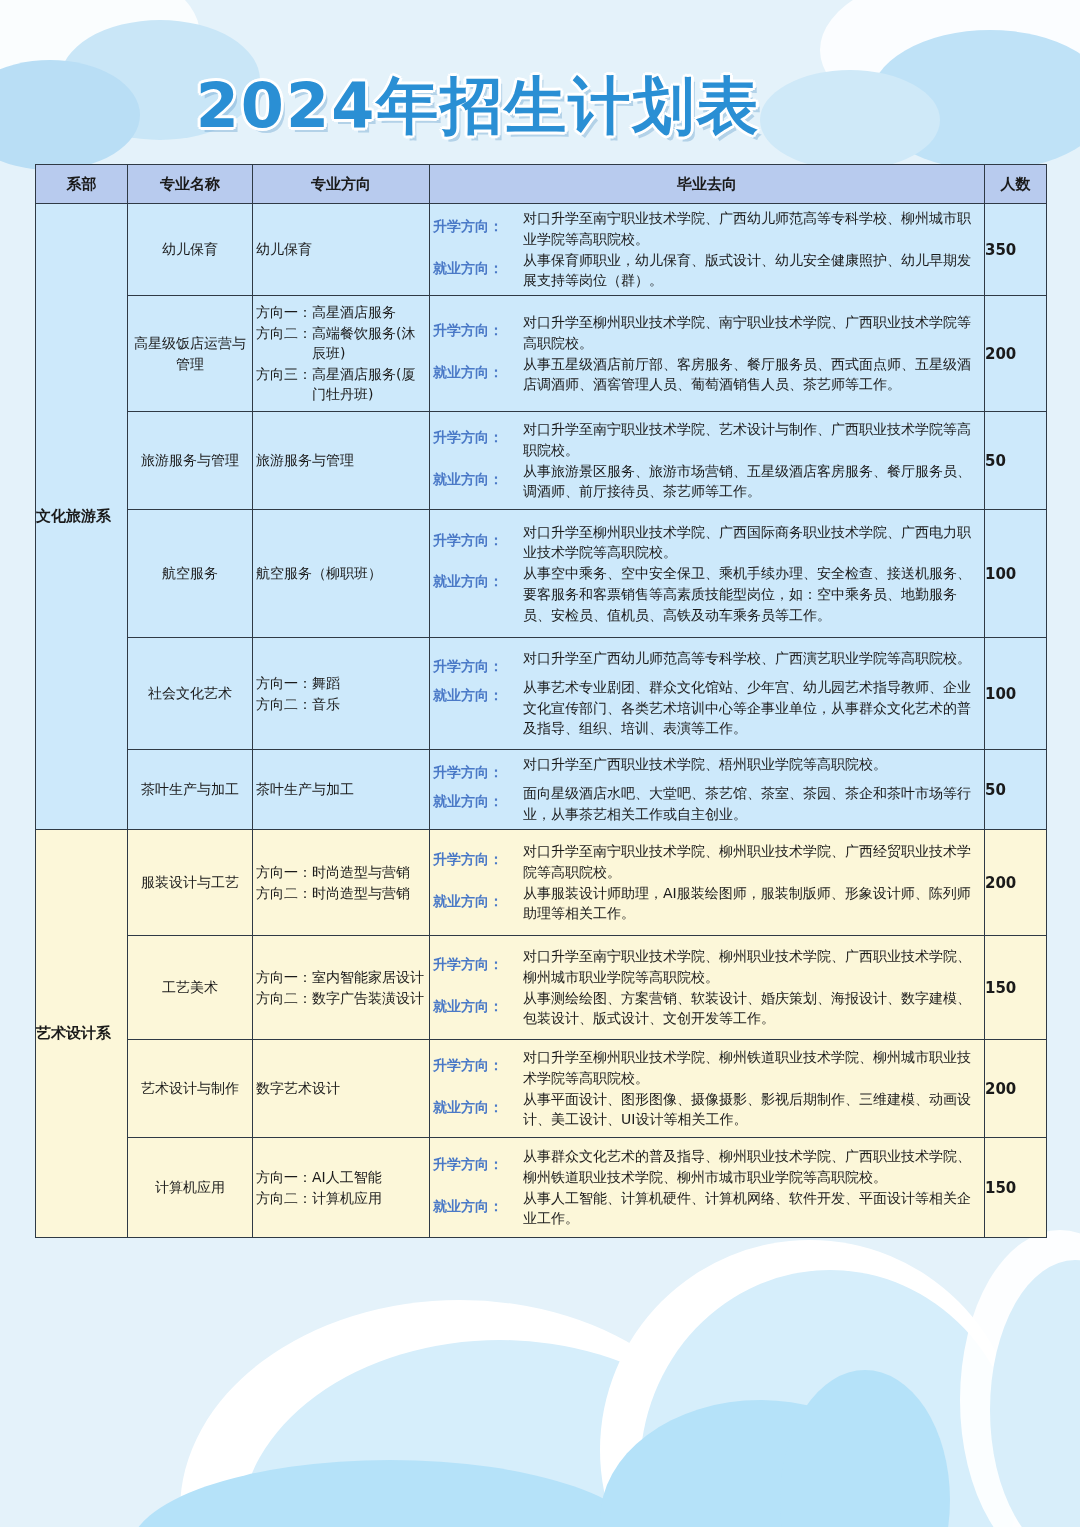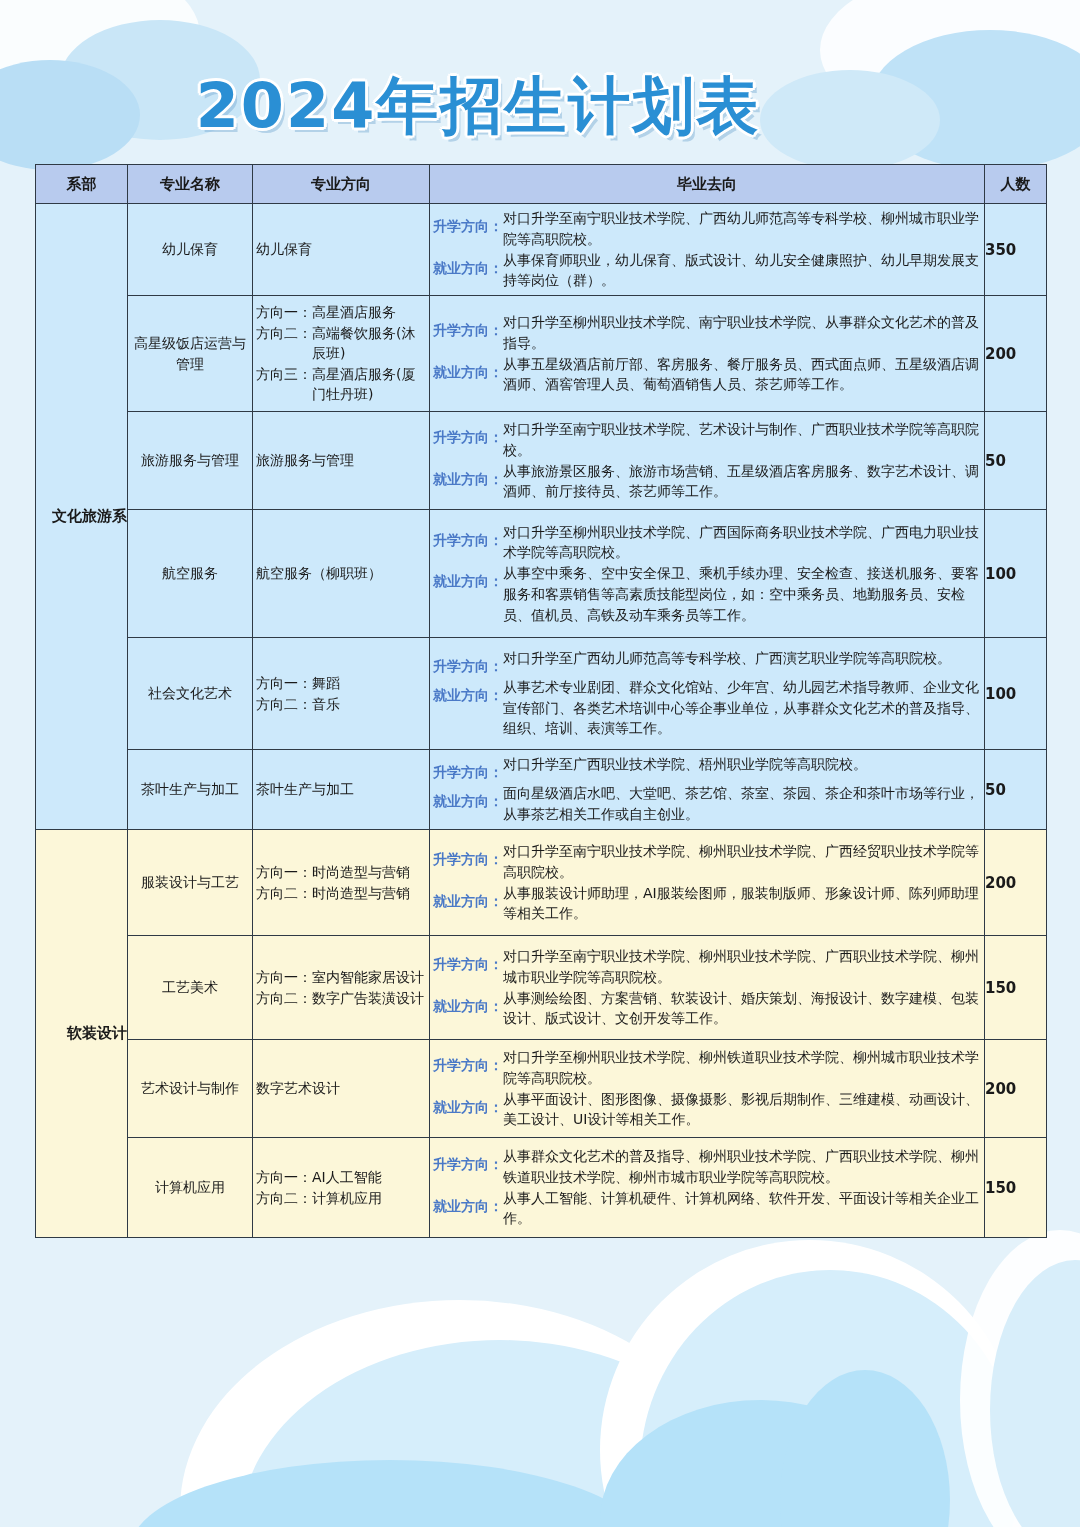--- a/index.html
+++ b/index.html
@@ -46,29 +46,29 @@
     background: #b8cbee;
     height: 39px;
     font-weight: bold;
     font-size: 15px;
     text-align: center;
     color: #1a1a1a;
   }
   .grp-blue td { background: #cde9fb; }
   .grp-yellow td { background: #fcf7d9; }
   td.dept {
-    text-align: right; font-weight: bold; font-size: 15px;
+    text-align: left; font-weight: bold; font-size: 15px;
   }
   td.major { text-align: center; padding: 0 6px; line-height: 21px; }
   td.dir { padding: 0 3px; line-height: 20.5px; }
   td.dest { padding: 4px 4px 4px 3px; line-height: 20.8px; }
   td.count { font-weight: bold; font-size: 15px; }
   .line { display: flex; }
   .tag { color: #4a79c7; font-weight: bold; white-space: nowrap; flex: 0 0 auto; margin-top: 8px; }
-  .txt { flex: 1 1 auto; }
+  .txt { flex: 1 1 auto; margin-left: 20px; }
   .dir-line { display: flex; }
   .dir-key { white-space: nowrap; flex: 0 0 auto; }
   .dir-val { flex: 1 1 auto; }
 </style>
 </head>
 <body>
 
 <div class="bg-layer">
 
   <div class="cloud" style="left:-60px;top:-40px;width:260px;height:150px;background:#ffffff;opacity:0.8;"></div>
@@ -143,21 +143,21 @@
             <span class="dir-val">高端餐饮服务(沐辰班)</span>
           </div>
           <div class="dir-line">
             <span class="dir-key">方向三：</span>
             <span class="dir-val">高星酒店服务(厦门牡丹班)</span>
           </div>
         </td>
         <td class="dest">
           <div class="line">
             <span class="tag">升学方向：</span>
-            <span class="txt">对口升学至柳州职业技术学院、南宁职业技术学院、从事群众文化艺术的普及指导。</span>
+            <span class="txt">对口升学至柳州职业技术学院、南宁职业技术学院、广西职业技术学院等高职院校。</span>
           </div>
           <div class="line">
             <span class="tag">就业方向：</span>
             <span class="txt">从事五星级酒店前厅部、客房服务、餐厅服务员、西式面点师、五星级酒店调酒师、酒窖管理人员、葡萄酒销售人员、茶艺师等工作。</span>
           </div>
         </td>
         <td class="count"><span>200</span></td>
       </tr>
       <tr class="grp-blue" style="height: 98px;">
         <td class="major"><span>旅游服务与管理</span></td>
@@ -166,21 +166,21 @@
             <span class="dir-val">旅游服务与管理</span>
           </div>
         </td>
         <td class="dest">
           <div class="line">
             <span class="tag">升学方向：</span>
             <span class="txt">对口升学至南宁职业技术学院、艺术设计与制作、广西职业技术学院等高职院校。</span>
           </div>
           <div class="line">
             <span class="tag">就业方向：</span>
-            <span class="txt">从事旅游景区服务、旅游市场营销、五星级酒店客房服务、数字艺术设计、调酒师、前厅接待员、茶艺师等工作。</span>
+            <span class="txt">从事旅游景区服务、旅游市场营销、五星级酒店客房服务、餐厅服务员、调酒师、前厅接待员、茶艺师等工作。</span>
           </div>
         </td>
         <td class="count"><span>50</span></td>
       </tr>
       <tr class="grp-blue" style="height: 128px;">
         <td class="major"><span>航空服务</span></td>
         <td class="dir">
           <div class="dir-line">
             <span class="dir-val">航空服务（柳职班）</span>
           </div>
@@ -234,21 +234,21 @@
             <span class="txt">对口升学至广西职业技术学院、梧州职业学院等高职院校。</span>
           </div>
           <div class="line">
             <span class="tag">就业方向：</span>
             <span class="txt">面向星级酒店水吧、大堂吧、茶艺馆、茶室、茶园、茶企和茶叶市场等行业，从事茶艺相关工作或自主创业。</span>
           </div>
         </td>
         <td class="count"><span>50</span></td>
       </tr>
       <tr class="grp-yellow" style="height: 106px;">
-        <td class="dept" rowspan="4"><span>软装设计</span></td>
+        <td class="dept" rowspan="4"><span>艺术设计系</span></td>
         <td class="major"><span>服装设计与工艺</span></td>
         <td class="dir">
           <div class="dir-line">
             <span class="dir-key">方向一：</span>
             <span class="dir-val">时尚造型与营销</span>
           </div>
           <div class="dir-line">
             <span class="dir-key">方向二：</span>
             <span class="dir-val">时尚造型与营销</span>
           </div>

